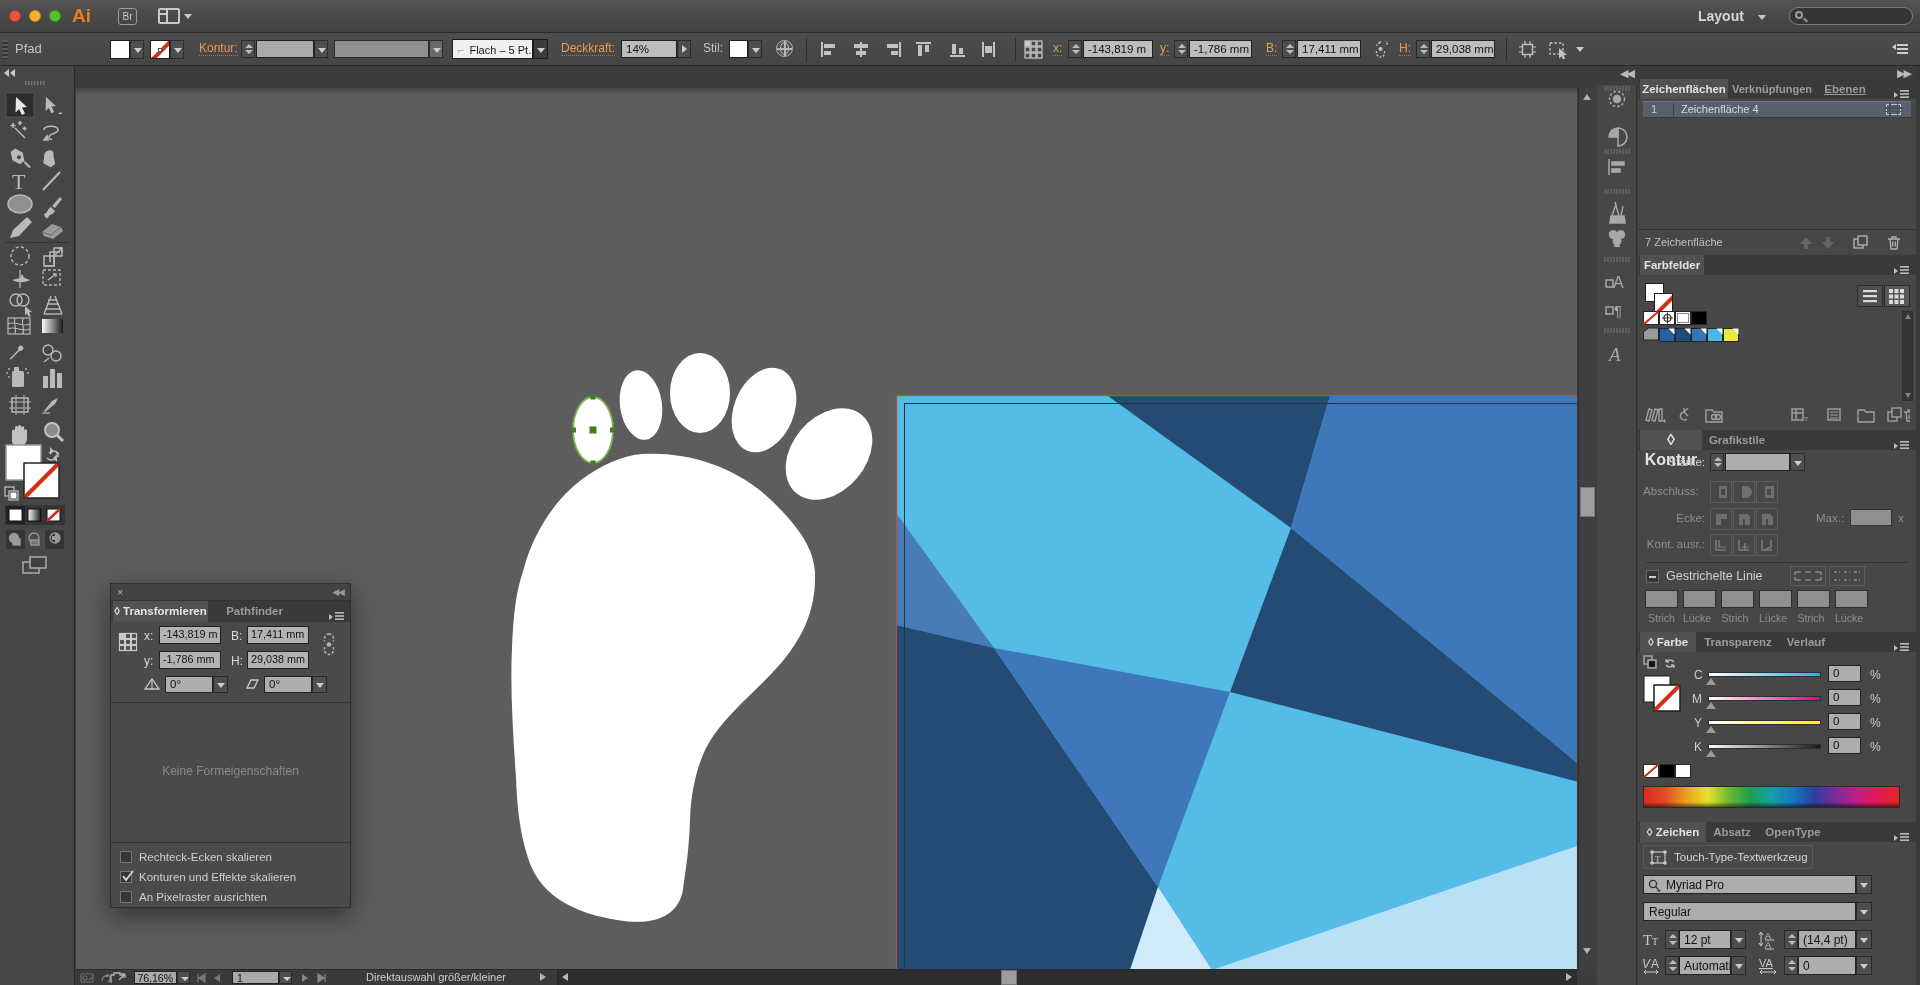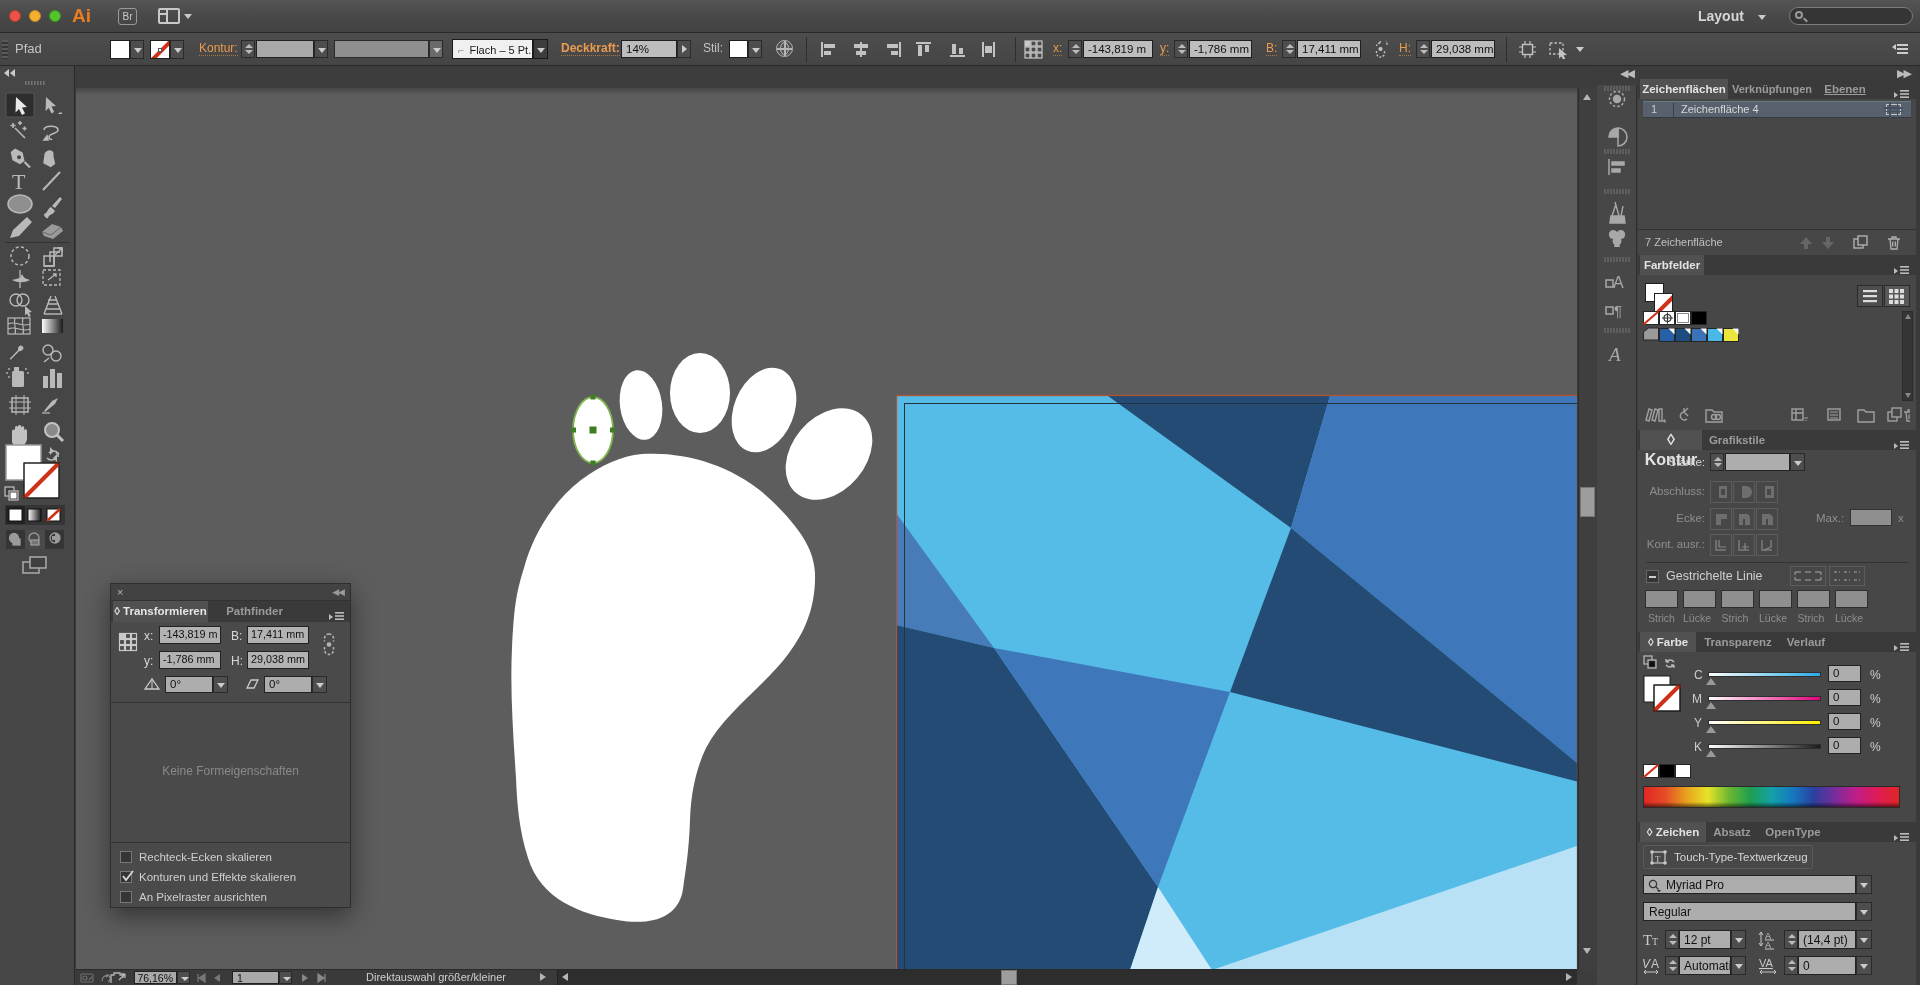--- a/index.html
+++ b/index.html
@@ -110,21 +110,21 @@
     <div class="abs spin" style="left:241px;"></div>
     <div class="abs" style="left:256px;top:7px;width:58px;height:18px;background:#a9a9a9;border:1px solid #222;"></div>
     <div class="abs drop-arrow" style="left:314px;"></div>
     <div class="abs" style="left:334px;top:7px;width:95px;height:18px;background:#8f8f8f;border:1px solid #2a2a2a;"></div>
     <div class="abs drop-arrow" style="left:429px;background:#6a6a6a;"></div>
 
     <div class="abs" style="left:452px;top:6px;width:81px;height:20px;background:#f0f0f0;border:1px solid #1a1a1a;font-size:11px;white-space:nowrap;overflow:hidden;color:#1a1a1a;line-height:20px;"><span style="color:#999;padding:0 5px;">⌐</span>Flach – 5 Pt.</div>
     <div class="abs" style="left:533px;top:6px;width:15px;height:20px;background:#3d3d3d;border:1px solid #1a1a1a;">
         <div class="abs" style="left:3px;top:8px;border-left:4px solid transparent;border-right:4px solid transparent;border-top:5px solid #ccc;"></div>
       </div>
-    <div class="abs cb-orange" style="left:561px;font-weight:bold;">Deckkraft:</div>
+    <div class="abs cb-orange" style="left:561px;">Deckkraft:</div>
     <div class="abs lfield" style="left:621px;width:56px;">14%</div>
     <div class="abs" style="left:677px;top:7px;width:14px;height:18px;background:#4e4e4e;border:1px solid #2a2a2a;">
         <div class="abs" style="left:4px;top:4px;border-top:4px solid transparent;border-bottom:4px solid transparent;border-left:5px solid #ccc;"></div>
       </div>
     <div class="abs cb-label" style="left:703px;">Stil:</div>
     <div class="abs" style="left:729px;top:7px;width:19px;height:18px;background:#fff;border:1px solid #1e1e1e;"></div>
     <div class="abs drop-arrow" style="left:748px;"></div>
 
     <div class="abs" style="left:776px;top:7px;width:17px;height:17px;border:1px solid #b5b5b5;border-radius:50%;background:radial-gradient(circle at 50% 50%, #555 40%, #444);">
       <div class="abs" style="left:7px;top:0;width:2px;height:15px;background:#b5b5b5;"></div>
@@ -600,21 +600,21 @@
       </div>
       <div class="abs" style="left:22px;top:26px;width:45px;color:#d6d6d6;font-size:11.5px;text-align:right;">Stärke:</div>
       <div class="abs" style="left:72px;top:23px;width:14px;height:18px;background:#4e4e4e;border:1px solid #2a2a2a;">
         <div class="abs" style="left:3px;top:3px;border-left:4px solid transparent;border-right:4px solid transparent;border-bottom:4px solid #bbb;"></div>
         <div class="abs" style="left:3px;bottom:3px;border-left:4px solid transparent;border-right:4px solid transparent;border-top:4px solid #bbb;"></div>
       </div>
       <div class="abs" style="left:87px;top:23px;width:65px;height:18px;background:#adadad;border:1px solid #222;"></div>
       <div class="abs" style="left:152px;top:23px;width:15px;height:18px;background:#4e4e4e;border:1px solid #2a2a2a;">
         <div class="abs" style="left:3px;top:7px;border-left:4.5px solid transparent;border-right:4.5px solid transparent;border-top:5px solid #ccc;"></div>
       </div>
-      <div class="abs dimtxt" style="left:5px;top:55px;width:62px;font-size:11.5px;text-align:right;">Abschluss:</div>
+      <div class="abs dimtxt" style="left:5px;top:55px;width:62px;font-size:11.5px;">Abschluss:</div>
       <div class="abs" style="left:72px;top:51px;"><svg width="70" height="22">
         <g fill="#474747" stroke="#5c5c5c">
               <rect x="0.5" y="0.5" width="21" height="21"></rect>
               <rect x="23.5" y="0.5" width="21" height="21"></rect>
               <rect x="46.5" y="0.5" width="21" height="21"></rect>
             </g>
         <g fill="#6e6e6e">
               <rect x="9" y="5" width="8" height="12"></rect>
               <path d="M32 5 l4 0 a6 6 0 0 1 0 12 l-4 0 z"></path>
               <rect x="55" y="5 " width="9" height="12"></rect>

